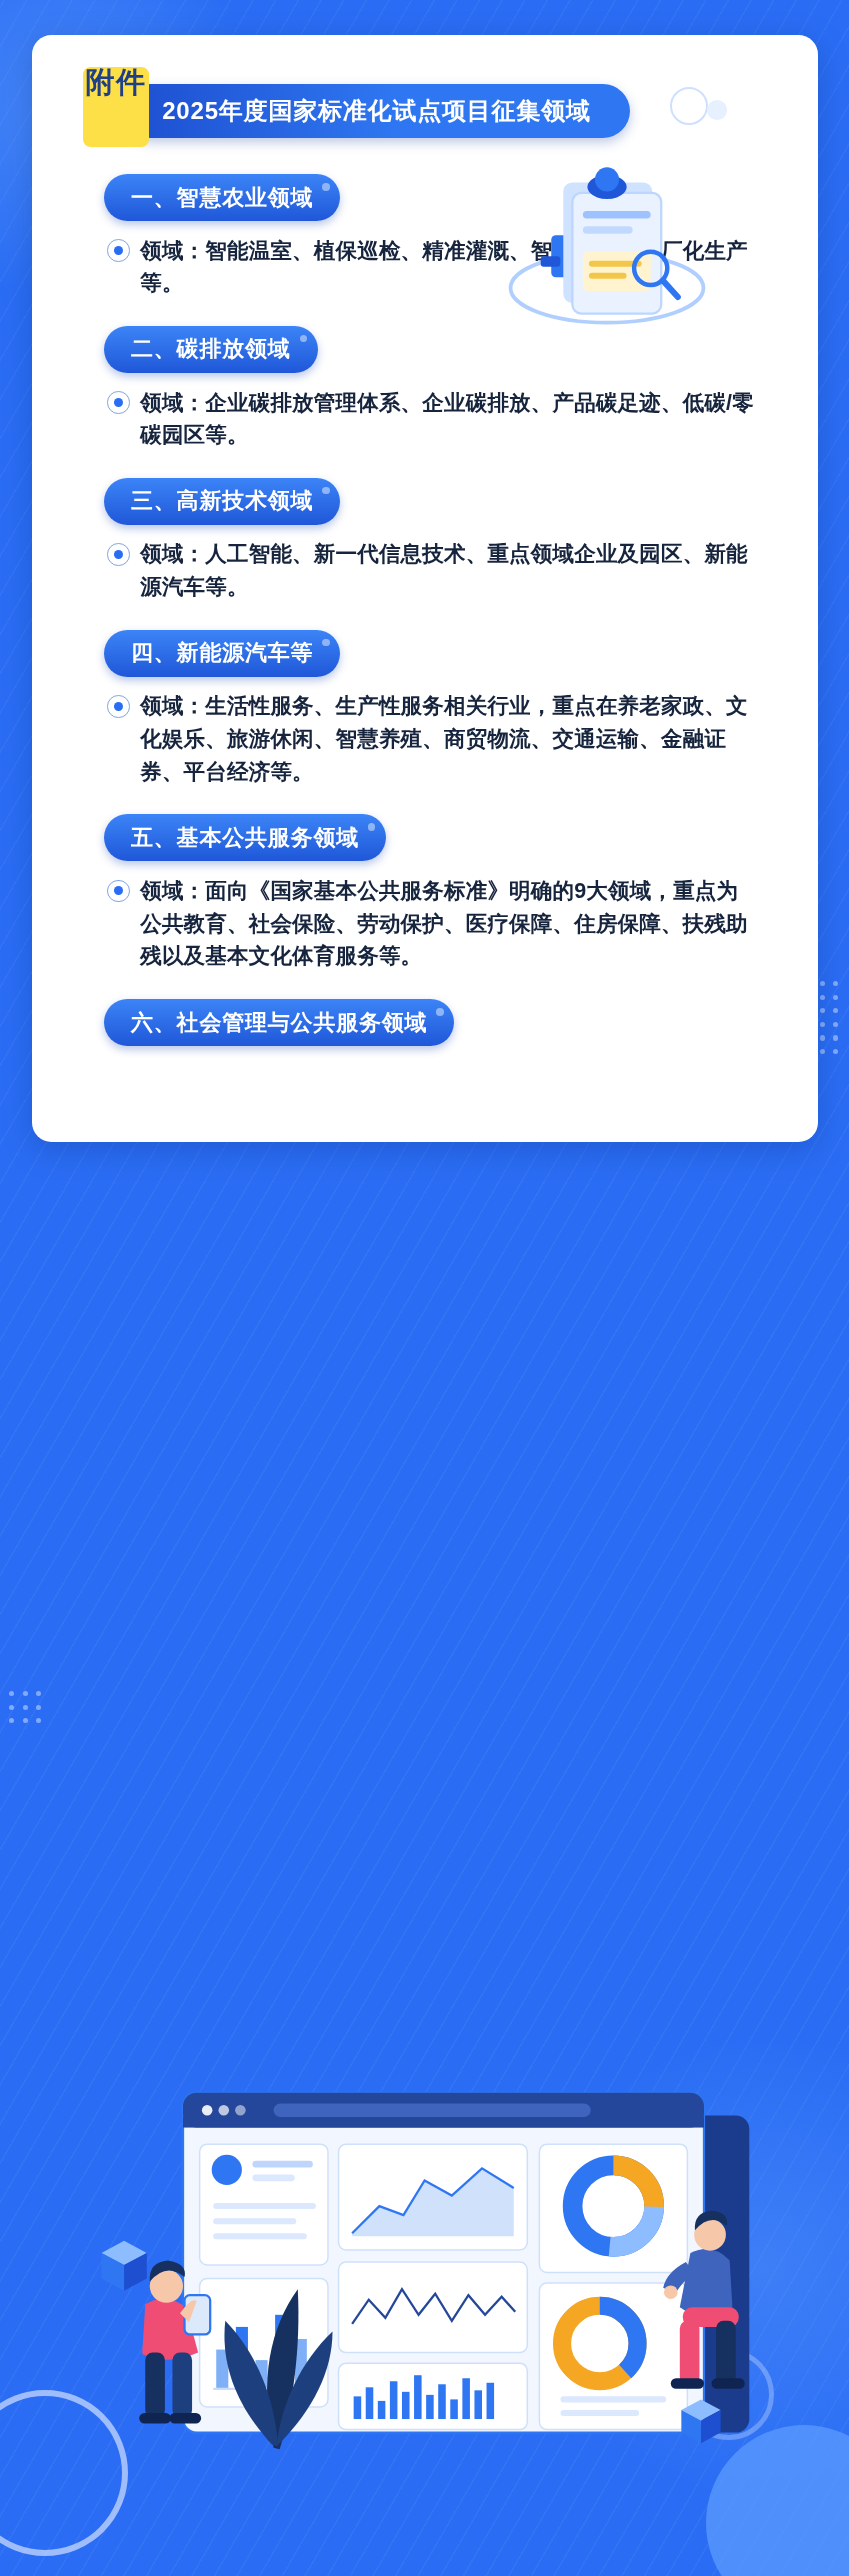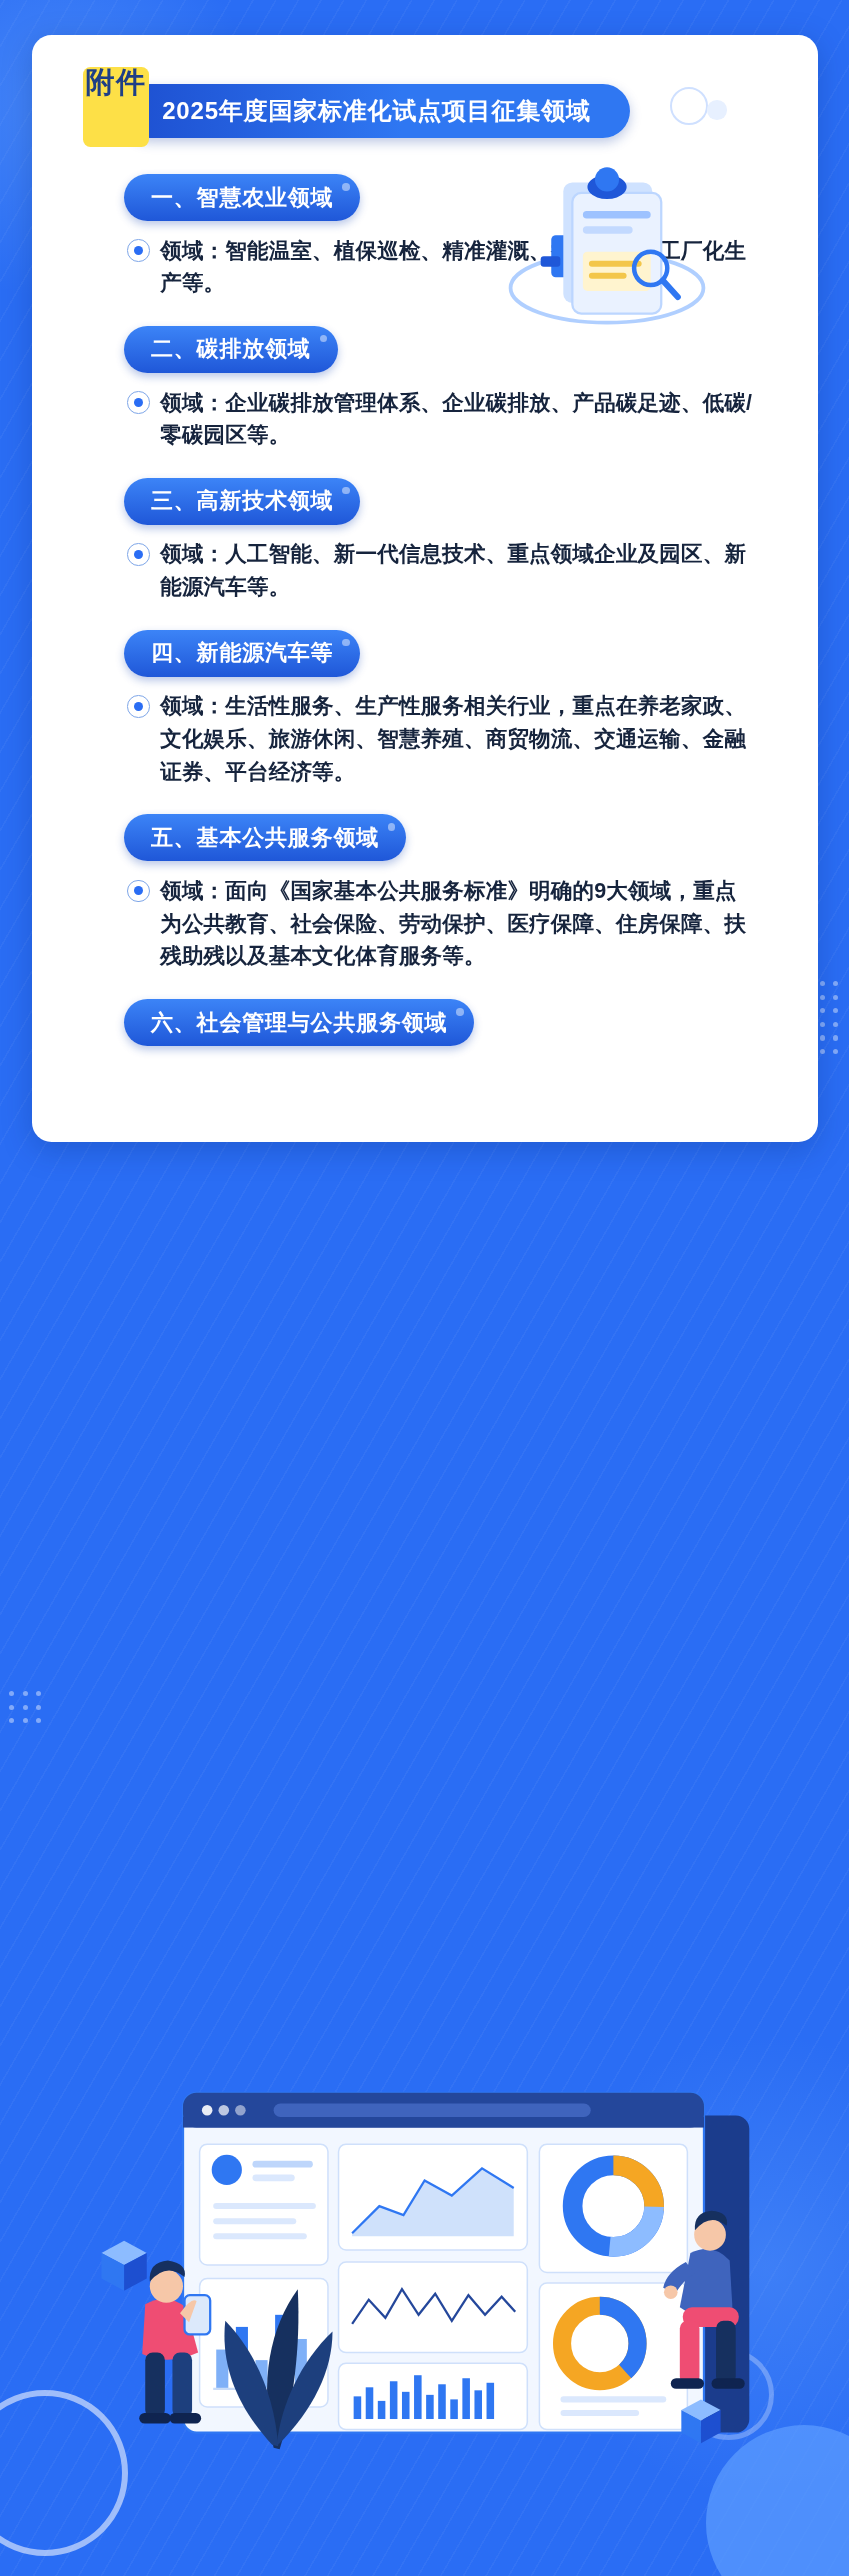--- a/index.html
+++ b/index.html
@@ -115,21 +115,21 @@
   
   .hero-illu {
     position:absolute;
     right: 98px; top: 106px;
     width: 226px; height: 174px;
     z-index: 4;
   }
 
   
   .sections { padding: 21px 0 0 0; }
-  .section { margin-bottom: 4.5px; padding-left: 20px; }
+  .section { margin-bottom: 4.5px; }
   .sec-head {
     display: inline-flex;
     align-items: center;
     height: 47px;
     margin-left: 72px;
     padding: 0 27px;
     background: linear-gradient(180deg, #3c84f7 0%, #1f57d8 100%);
     border-radius: 23.4px;
     box-shadow: 0 3.8px 9px rgba(24,70,180,0.3);
     position: relative;

